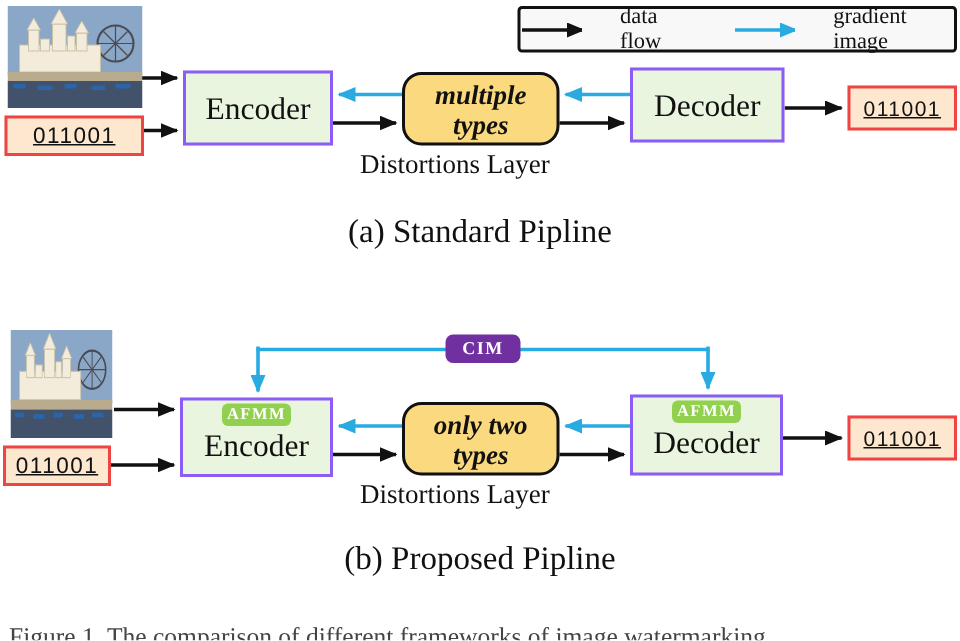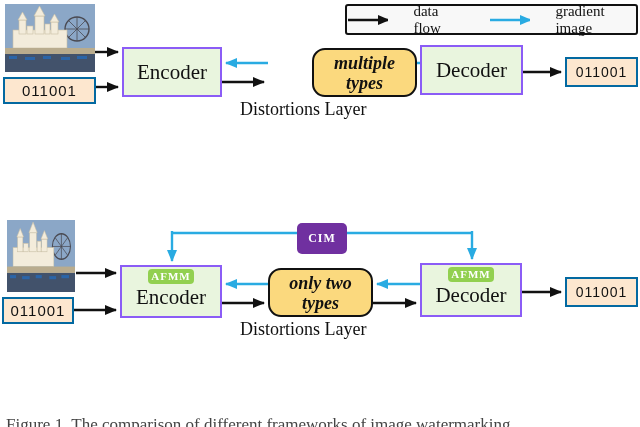--- a/index.html
+++ b/index.html
@@ -14,22 +14,22 @@
   .fill-cyan{fill:var(--cyan,#29abe2);}
 
   .box{position:absolute;box-sizing:border-box;z-index:2;display:flex;align-items:center;justify-content:center;}
   .coder{background:var(--boxgreen,#e9f5de);border:2px solid #8b5cf6;font-size:21px;}
   .coder-b{flex-direction:column;justify-content:flex-start;padding-top:2px;}
   .distort{
     background:var(--amber,#fbd97e);border:2.5px solid #111;border-radius:13px;
     font-weight:bold;font-style:italic;font-size:18px;line-height:20px;text-align:center;
   }
   .bits{
-    background:var(--peach,#fde7cf);border:2px solid #0369a1;
-    font-family:"Liberation Sans",sans-serif;font-size:15px;letter-spacing:1px;
+    background:var(--peach,#fde7cf);border:2px solid #ef4444;
+    font-family:"Liberation Sans",sans-serif;font-size:15px;letter-spacing:1px;text-decoration:underline;
   }
   .lbl{position:absolute;z-index:2;text-align:left;font-size:18px;white-space:nowrap;}
   .caption{position:absolute;left:0;width:640px;text-align:center;font-size:22px;z-index:2;}
   .badge-afmm{
     background:var(--afmm,#92d050);color:#fff;border-radius:4px;
     font-size:11px;font-weight:bold;letter-spacing:1px;
     padding:1px 3px;line-height:13px;margin-bottom:1px;
   }
   .cim{
     position:absolute;z-index:3;background:var(--cim,#7030a0);color:#fff;
@@ -125,36 +125,37 @@
   </svg>
 
   <div class="box bits" style="left:3px;top:77px;width:93px;height:27px;">
     <span>011001</span>
   </div>
 
   <div class="box coder" style="left:122px;top:47px;width:100px;height:50px;">
     <span>Encoder</span>
   </div>
 
-  <div class="box distort" style="left:268px;top:48px;width:105px;height:49px;margin-left:44px;">
+  <div class="box distort" style="left:268px;top:48px;width:105px;height:49px;">
     <span>
       <span>multiple</span><br>
       <span>types</span>
     </span>
   </div>
   <div class="lbl" style="left:240px;top:99px;width:162px;">Distortions Layer</div>
 
   <div class="box coder" style="left:420px;top:45px;width:103px;height:50px;">
     <span>Decoder</span>
   </div>
 
   <div class="box bits" style="left:565px;top:57px;width:73px;height:30px;font-size:14px;">
     <span>011001</span>
   </div>
 
+  <div class="caption" style="top:141px;">(a) Standard Pipline</div>
 
   <svg class="thumb" style="left:7px;top:220px;" width="68" height="72" viewBox="0 0 90 68" preserveAspectRatio="none">
     <rect x="0" y="0" width="90" height="46" fill="#8ba7c7"></rect>
     <circle cx="72" cy="25" r="12" fill="none" stroke="#4a4a52" stroke-width="1.4"></circle>
     <g stroke="#4a4a52" stroke-width="0.8">
       <line x1="72" y1="13" x2="72" y2="37"></line>
         <line x1="60" y1="25" x2="84" y2="25"></line>
       <line x1="64" y1="17" x2="80" y2="33"></line>
         <line x1="80" y1="17" x2="64" y2="33"></line>
     </g>
@@ -182,37 +183,38 @@
 
   <div class="box bits" style="left:2px;top:297px;width:72px;height:27px;">
     <span>011001</span>
   </div>
 
   <div class="box coder coder-b" style="left:120px;top:265px;width:102px;height:53px;">
     <span class="badge-afmm">AFMM</span>
     <span>Encoder</span>
   </div>
 
-  <div class="cim" style="left:297px;top:223px;width:50px;height:31px;">
+  <div class="cim" style="left:297px;top:223px;width:50px;height:19px;">
     <span>CIM</span>
   </div>
 
   <div class="box distort" style="left:268px;top:268px;width:105px;height:49px;">
     <span>
       <span>only two</span><br>
       <span>types</span>
     </span>
   </div>
   <div class="lbl" style="left:240px;top:319px;width:162px;">Distortions Layer</div>
 
   <div class="box coder coder-b" style="left:420px;top:263px;width:102px;height:54px;">
     <span class="badge-afmm">AFMM</span>
     <span>Decoder</span>
   </div>
 
   <div class="box bits" style="left:565px;top:277px;width:73px;height:30px;font-size:14px;">
     <span>011001</span>
   </div>
 
+  <div class="caption" style="top:359px;">(b) Proposed Pipline</div>
 
   <div id="fig-caption">Figure 1. The comparison of different frameworks of image watermarking</div>
 
 </div>
 
 </body></html>

